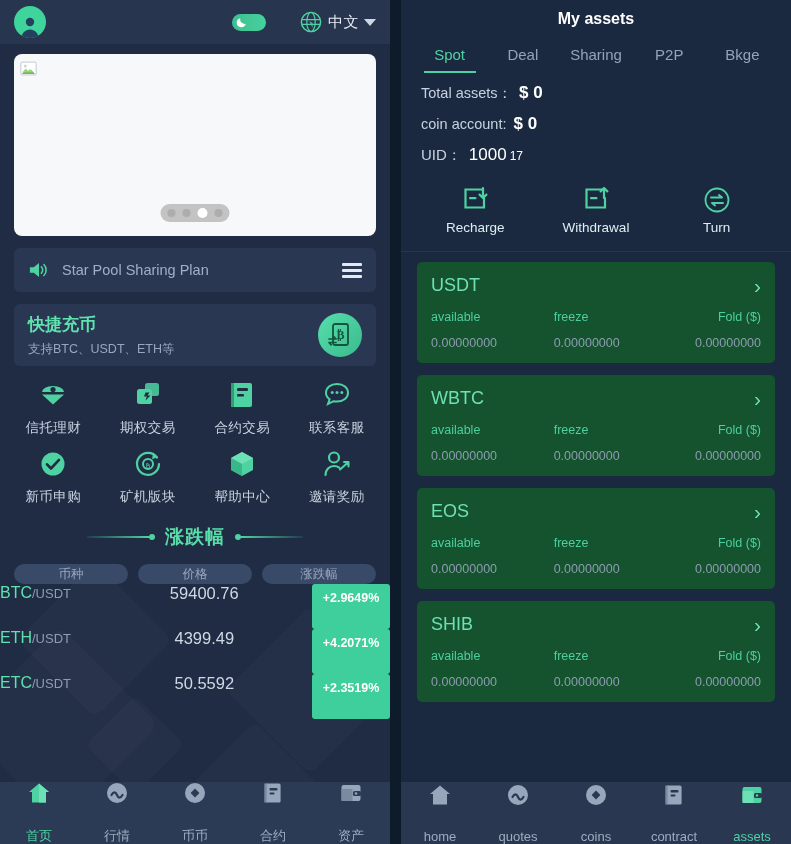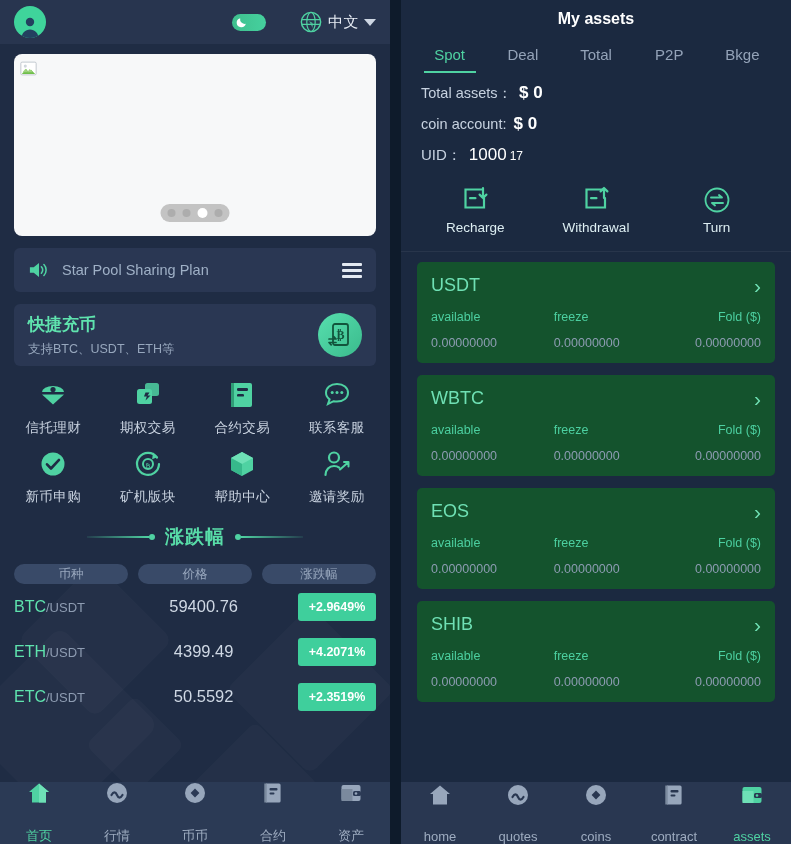--- a/index.html
+++ b/index.html
@@ -156,23 +156,23 @@
     position: relative; z-index: 4;
   }
   .tbl-head .th {
     flex: 1; height: 20px;
     background: #394a68;
     border-radius: 11px;
     color: #9aa9bf; font-size: 12.5px;
     display: flex; align-items: center; justify-content: center;
   }
   .mkt-row {
-    margin: 0 14px;
+    margin: 0 0;
     height: 45px;
-    display: flex; align-items: center;
+    display: flex; 
     position: relative; z-index: 4;
   }
   .mkt-pair { flex: 1.15; font-size: 16px; color: #ffffff; }
   .mkt-pair .base { color: #5fe3ae; }
   .mkt-pair .quote { color: #8e9cb2; font-size: 13px; }
   .mkt-price { flex: 1; text-align: center; color: #cfd8e4; font-size: 16.5px; }
   .mkt-chg { flex: 1; display: flex; justify-content: flex-end; }
   .chg-badge {
     background: #3fcf9c; color: #ffffff;
     font-size: 12.5px; font-weight: bold;
@@ -502,21 +502,21 @@
 
   <div class="gap"></div>
 
   <div class="phone-right">
 
     <div class="r-title">My assets</div>
 
     <div class="r-tabs">
       <div class="r-tab active">Spot</div>
       <div class="r-tab">Deal</div>
-      <div class="r-tab">Total</div>
+      <div class="r-tab">Sharing</div>
       <div class="r-tab">P2P</div>
       <div class="r-tab">Bkge</div>
     </div>
 
     <div class="r-stats">
       <div class="stat-row">
         <span class="stat-lbl">Total assets：</span>
         <span class="stat-val">$ 0</span>
       </div>
       <div class="stat-row">

